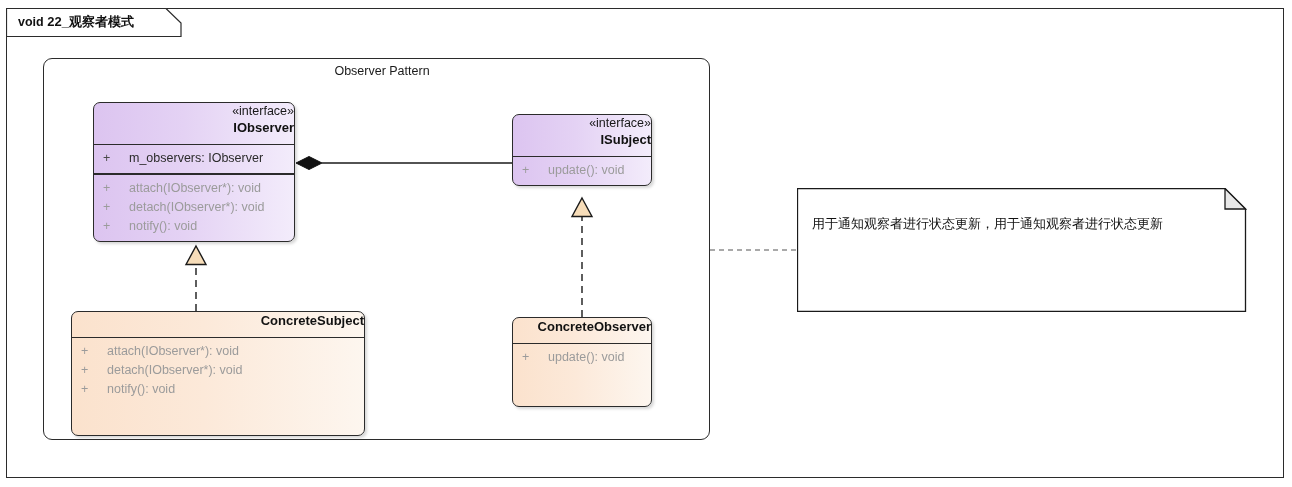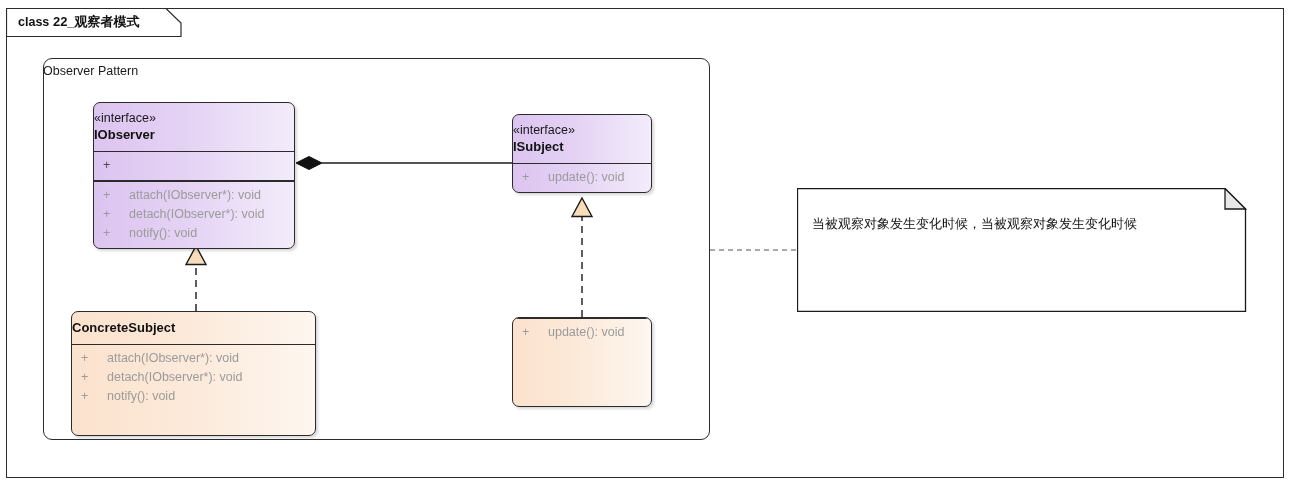--- a/index.html
+++ b/index.html
@@ -57,42 +57,41 @@
     left: 43px; top: 58px;
     width: 667px; height: 382px;
     border: 1.4px solid #2b2b2b;
     border-radius: 9px;
     box-sizing: border-box;
     background: #ffffff;
   }
   #package-title {
     left: 43px; top: 64px;
     width: 678px;
-    text-align: left;
+    text-align: center;
     font-size: 12.5px;
     color: #1a1a1a;
   }
 
   
   .umlbox {
     box-sizing: border-box;
     border: 1.4px solid #2b2b2b;
     border-radius: 7px;
     overflow: hidden;
     box-shadow: 2px 2px 3px rgba(0,0,0,0.16);
   }
   .umlbox.iface {
     background: linear-gradient(to right, #dcc4f0 0%, #e4d2f4 45%, #f3ecfb 100%);
   }
   .umlbox.concrete {
     background: linear-gradient(to right, #fbe2cd 0%, #fce9d9 45%, #fdf6ef 100%);
   }
   .umlbox .hdr {
-    text-align: left;
-    padding-top: 7px;
+    text-align: right;
     padding-bottom: 7px;
   }
   .umlbox .stereo {
     font-size: 12.5px;
     color: #181818;
     line-height: 16px;
   }
   .umlbox .cname {
     font-size: 13px;
     font-weight: bold;
@@ -118,21 +117,21 @@
     flex: none;
     color: #9b9b9b;
   }
   .memrow .sig { color: #9b9b9b; }
   .memrow.attr .vis { color: #4a4a4a; }
   .memrow.attr .sig { color: #2b2b2b; }
 
   
   #isubject   { left: 93px;  top: 102px; width: 202px; }
   #iobserver  { left: 512px; top: 114px; width: 140px; }
-  #concsubject{ left: 71px;  top: 311px; width: 245px; height: 125px; }
+  #concsubject{ left: 71px;  top: 311px; width: 294px; height: 125px; }
   #concobserver{left: 512px; top: 317px; width: 140px; height: 90px; }
 
   
   #note {
     left: 797px; top: 188px;
     width: 450px; height: 124px;
   }
   #note svg { display: block; }
   #note-text {
     left: 812px; top: 210px;
@@ -152,21 +151,21 @@
 <div id="canvas">
 
   <div id="frame" class="abs"></div>
 
   <div id="frame-tab" class="abs">
     <svg width="176" height="30" viewBox="0 0 176 30">
       <path d="M0.5,0.5 L160,0.5 L175,15 L175,28.5 L0.5,28.5 Z" fill="#ffffff" stroke="#2b2b2b" stroke-width="1.2"></path>
     </svg>
   </div>
   <div id="frame-tab-label" class="abs">
-    <span class="kw">class</span>
+    <span class="kw">void</span>
     <span>22_观察者模式</span>
   </div>
 
   <div id="package" class="abs"></div>
   <div id="package-title" class="abs">Observer Pattern</div>
 
   <svg id="wires" class="abs">
 
     <g>
       <line x1="322" y1="163" x2="512" y2="163" stroke="#1a1a1a" stroke-width="1.3"></line>
@@ -190,20 +189,21 @@
 
   <div id="isubject" class="abs umlbox iface">
     <div class="hdr">
       <div class="stereo">«interface»</div>
       <div class="cname">IObserver</div>
     </div>
     <div class="sep"></div>
     <div class="compart">
       <div class="memrow attr">
         <span class="vis">+</span>
+        <span class="sig">m_observers: IObserver</span>
       </div>
     </div>
     <div class="sep"></div>
     <div class="compart">
       <div class="memrow">
         <span class="vis">+</span>
         <span class="sig">attach(IObserver*): void</span>
       </div>
       <div class="memrow">
         <span class="vis">+</span>
@@ -245,32 +245,35 @@
         <span class="sig">detach(IObserver*): void</span>
       </div>
       <div class="memrow">
         <span class="vis">+</span>
         <span class="sig">notify(): void</span>
       </div>
     </div>
   </div>
 
   <div id="concobserver" class="abs umlbox concrete">
+    <div class="hdr">
+      <div class="cname">ConcreteObserver</div>
+    </div>
     <div class="sep"></div>
     <div class="compart">
       <div class="memrow">
         <span class="vis">+</span>
         <span class="sig">update(): void</span>
       </div>
     </div>
   </div>
 
   <div id="note" class="abs">
     <svg width="450" height="124" viewBox="0 0 450 124">
       <path d="M0.5,0.5 L428,0.5 L448.5,21 L448.5,123.5 L0.5,123.5 Z" fill="#ffffff" stroke="#1a1a1a" stroke-width="1.3"></path>
       <path d="M428,0.5 L428,21 L448.5,21 Z" fill="#e8e8e8" stroke="#1a1a1a" stroke-width="1.3"></path>
     </svg>
   </div>
   <div id="note-text" class="abs">
-    <div>当被观察对象发生变化时候，当被观察对象发生变化时候</div>
+    <div>用于通知观察者进行状态更新，用于通知观察者进行状态更新</div>
   </div>
 
 </div>
 
 </body></html>

